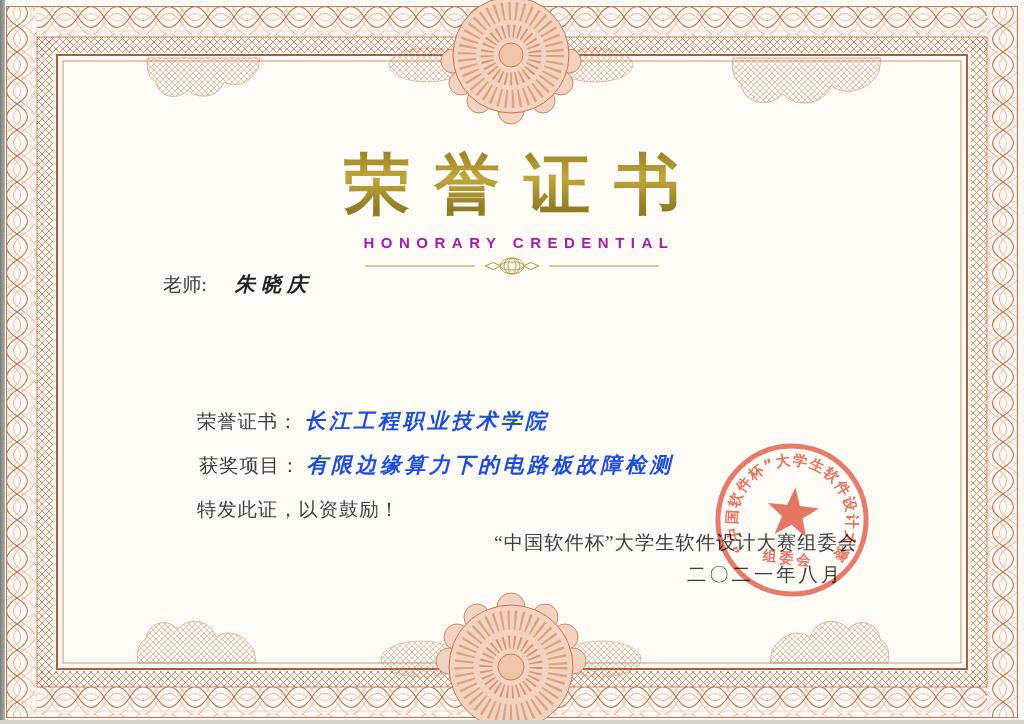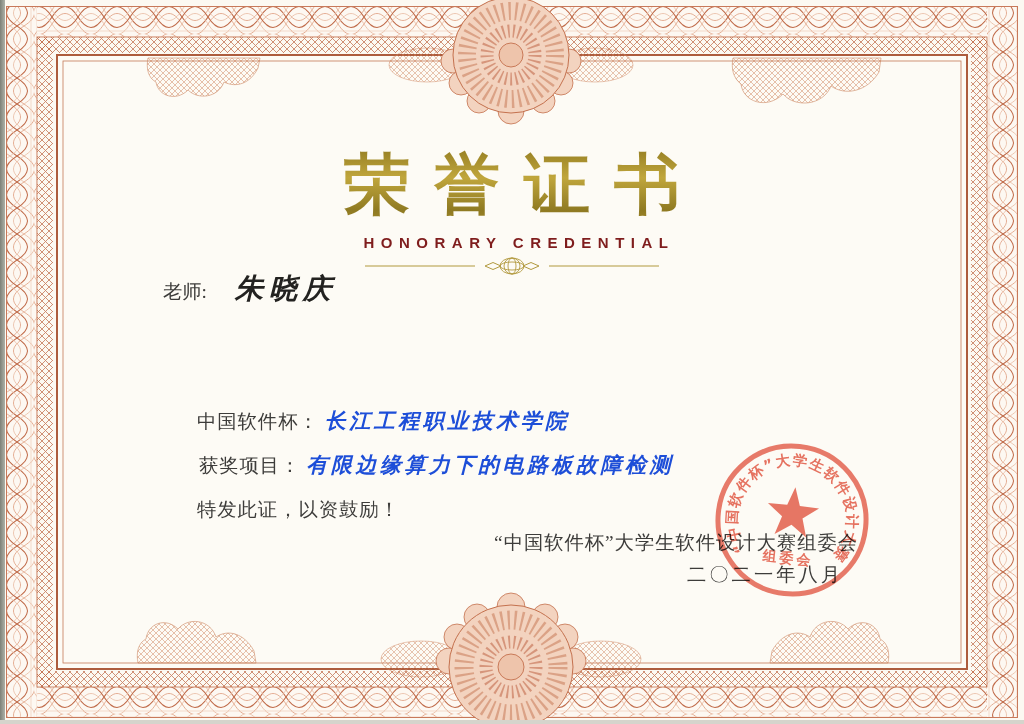--- a/index.html
+++ b/index.html
@@ -26,28 +26,28 @@
   @supports ((-webkit-background-clip:text) or (background-clip:text)){
     .title{
       background:linear-gradient(180deg,#8a741d 0%,#c0a63c 42%,#8f7a22 78%,#a78d2c 100%);
       -webkit-background-clip:text;background-clip:text;color:transparent;text-shadow:none;
     }
   }
   .subtitle{
     position:absolute;top:234px;left:0;width:100%;text-align:center;
     font-family:"Liberation Sans","DejaVu Sans",sans-serif;
     font-size:15px;font-weight:700;letter-spacing:6.5px;padding-left:14px;box-sizing:border-box;
-    color:#7f1d1d;
+    color:#a21caf;
   }
   .divider{position:absolute;top:257px;left:50%;transform:translateX(-50%);}
 
   .line{position:absolute;font-size:19.3px;line-height:1.3;}
   .recipient{top:271px;left:163px;}
   .recipient .name{
-    font-size:28px;font-weight:700;font-style:italic;color:#232220;
+    font-size:20px;font-weight:700;font-style:italic;color:#232220;
     margin-left:28px;letter-spacing:6px;
   }
   .bodytext{
     position:absolute;top:317px;left:163px;width:699px;margin:0;
     font-size:19.3px;line-height:40.5px;text-align:justify;text-indent:2em;
   }
   .bodytext .grade{
     font-weight:700;font-style:italic;color:#232220;font-size:21px;margin:0 6px;
   }
   .field{letter-spacing:1px;}
@@ -175,21 +175,21 @@
         <ellipse cx="165" cy="9" rx="12" ry="4"></ellipse>
       </g>
     </svg>
 
     <div class="line recipient">
       <span>老师:</span><span class="name">朱晓庆</span>
     </div>
 
 
     <div class="line field school">
-      <span>中国软件杯：</span><span class="value">长江工程职业技术学院</span>
+      <span>荣誉证书：</span><span class="value">长江工程职业技术学院</span>
     </div>
 
     <div class="line field project">
       <span>获奖项目：</span><span class="value">有限边缘算力下的电路板故障检测</span>
     </div>
 
     <div class="line closing">特发此证，以资鼓励！</div>
 
     <div class="line issuer">“中国软件杯”大学生软件设计大赛组委会</div>
     <div class="line date">二〇二一年八月</div>

